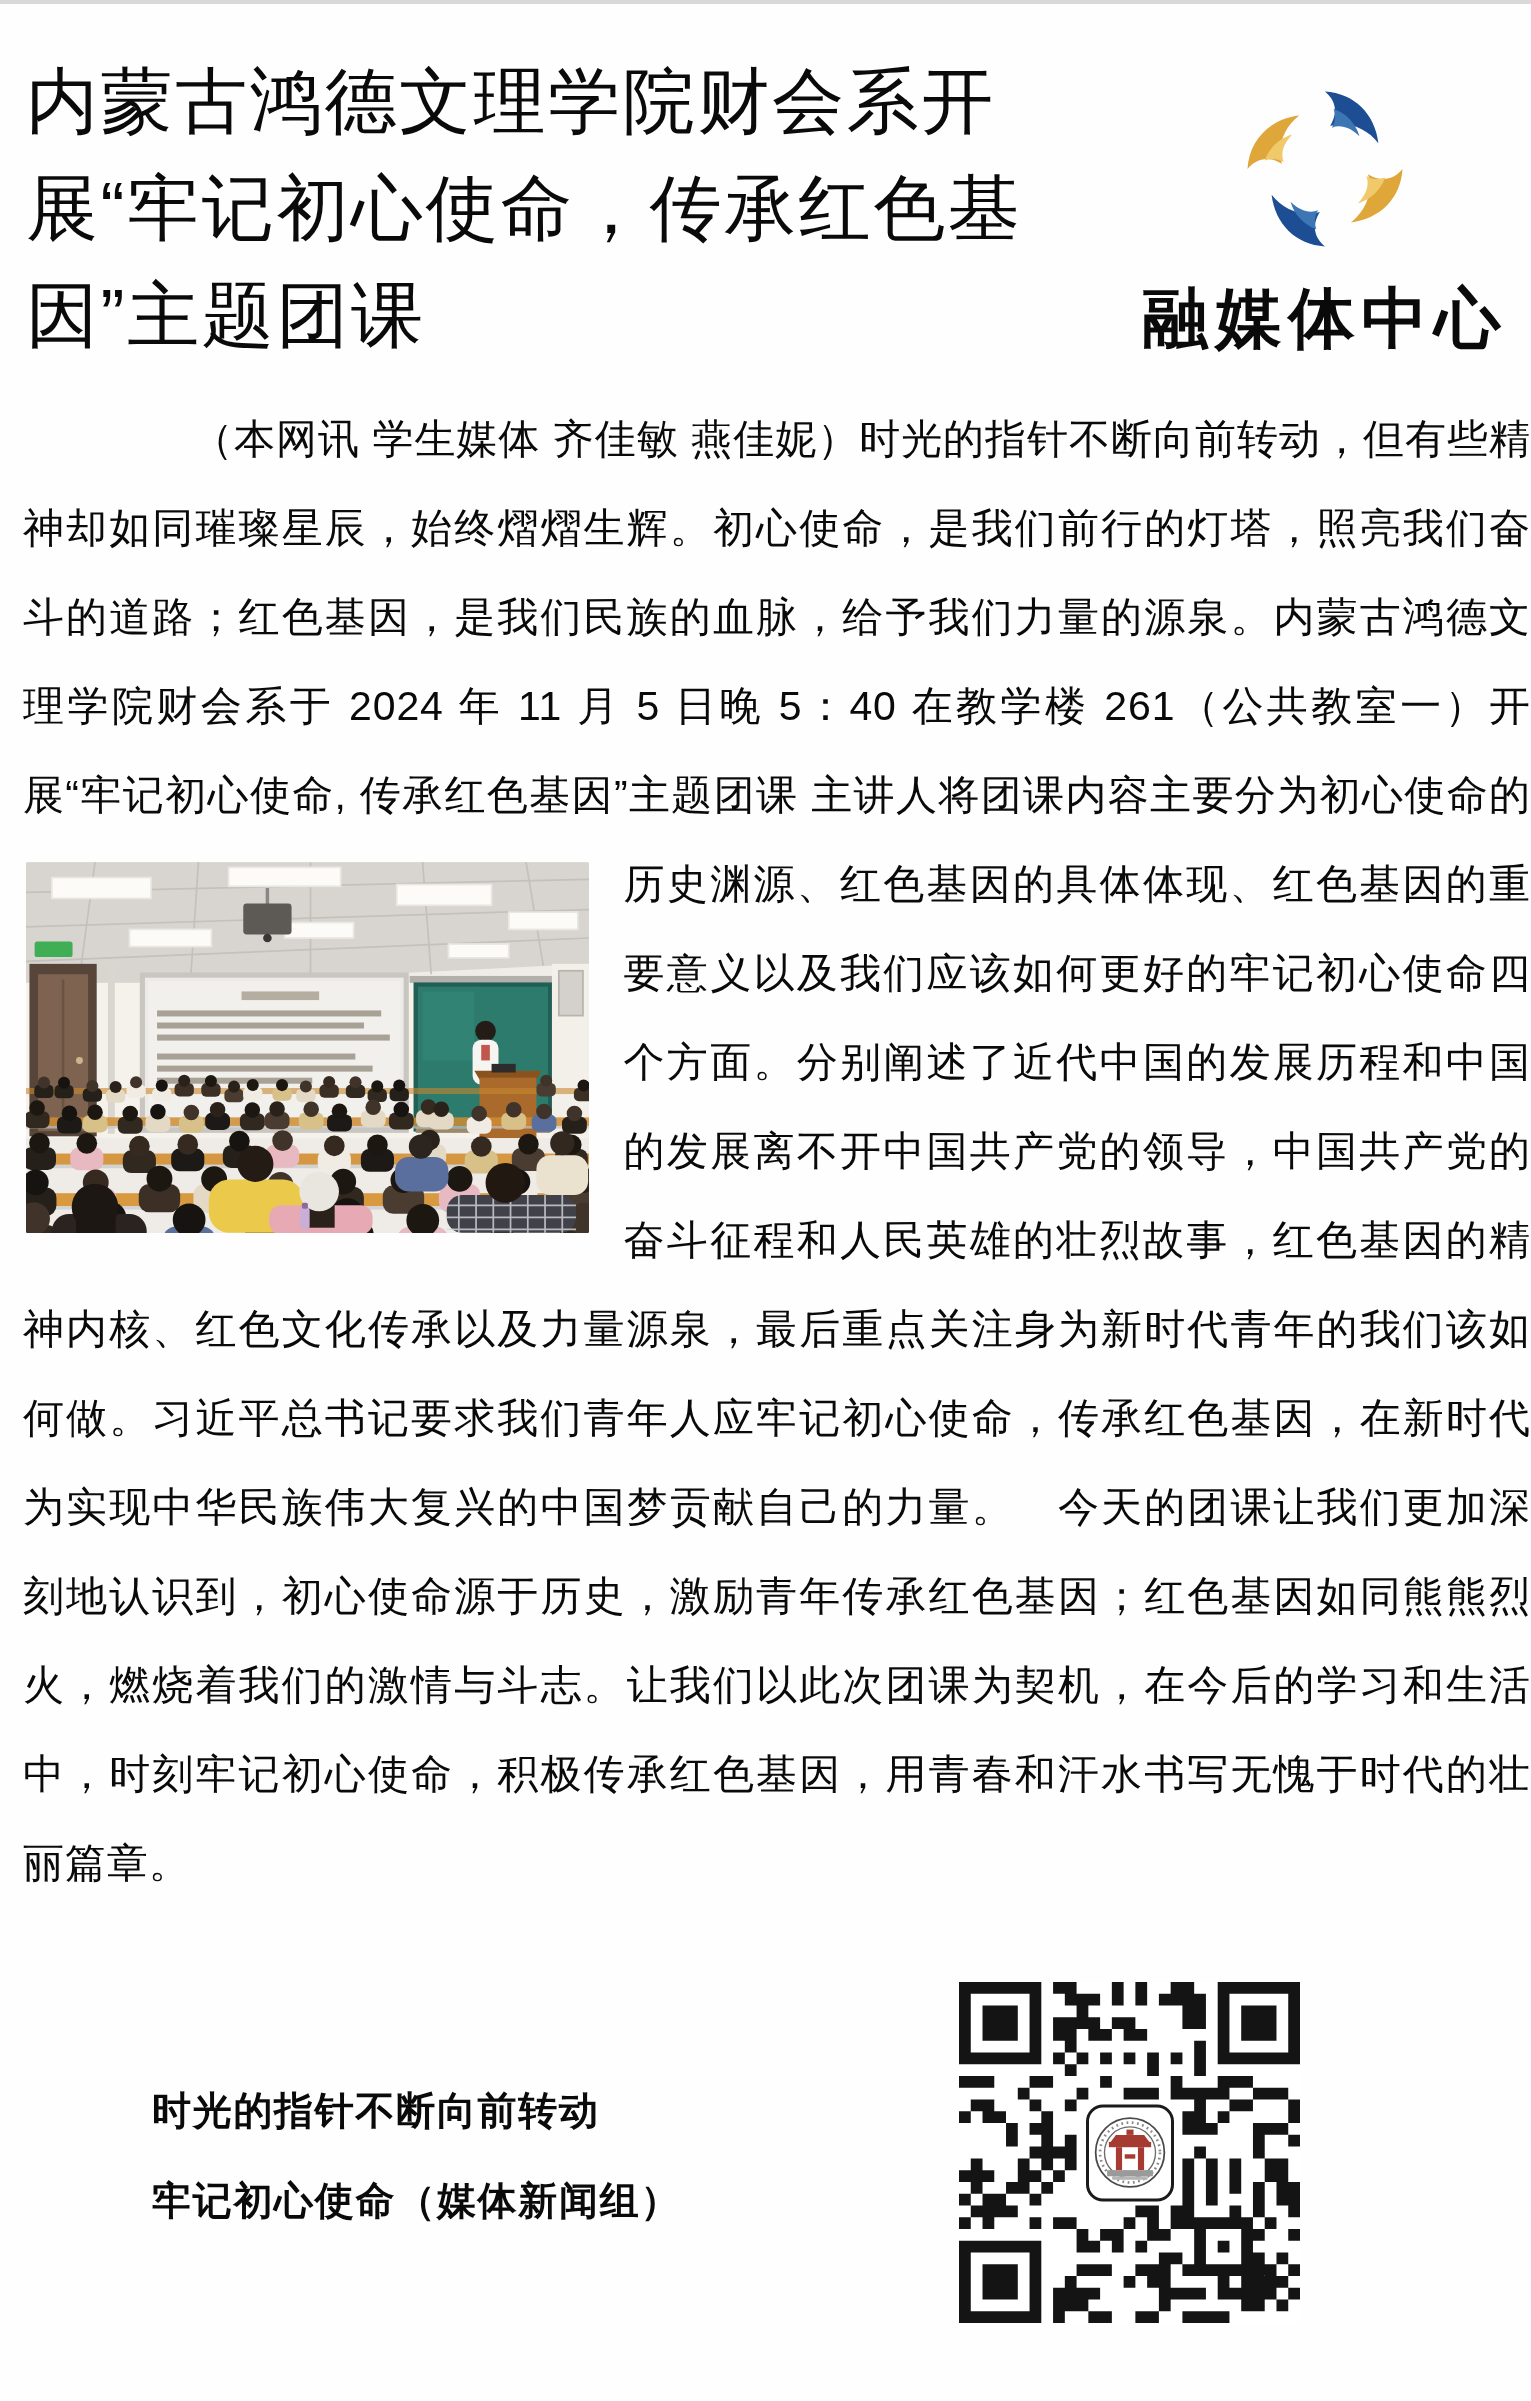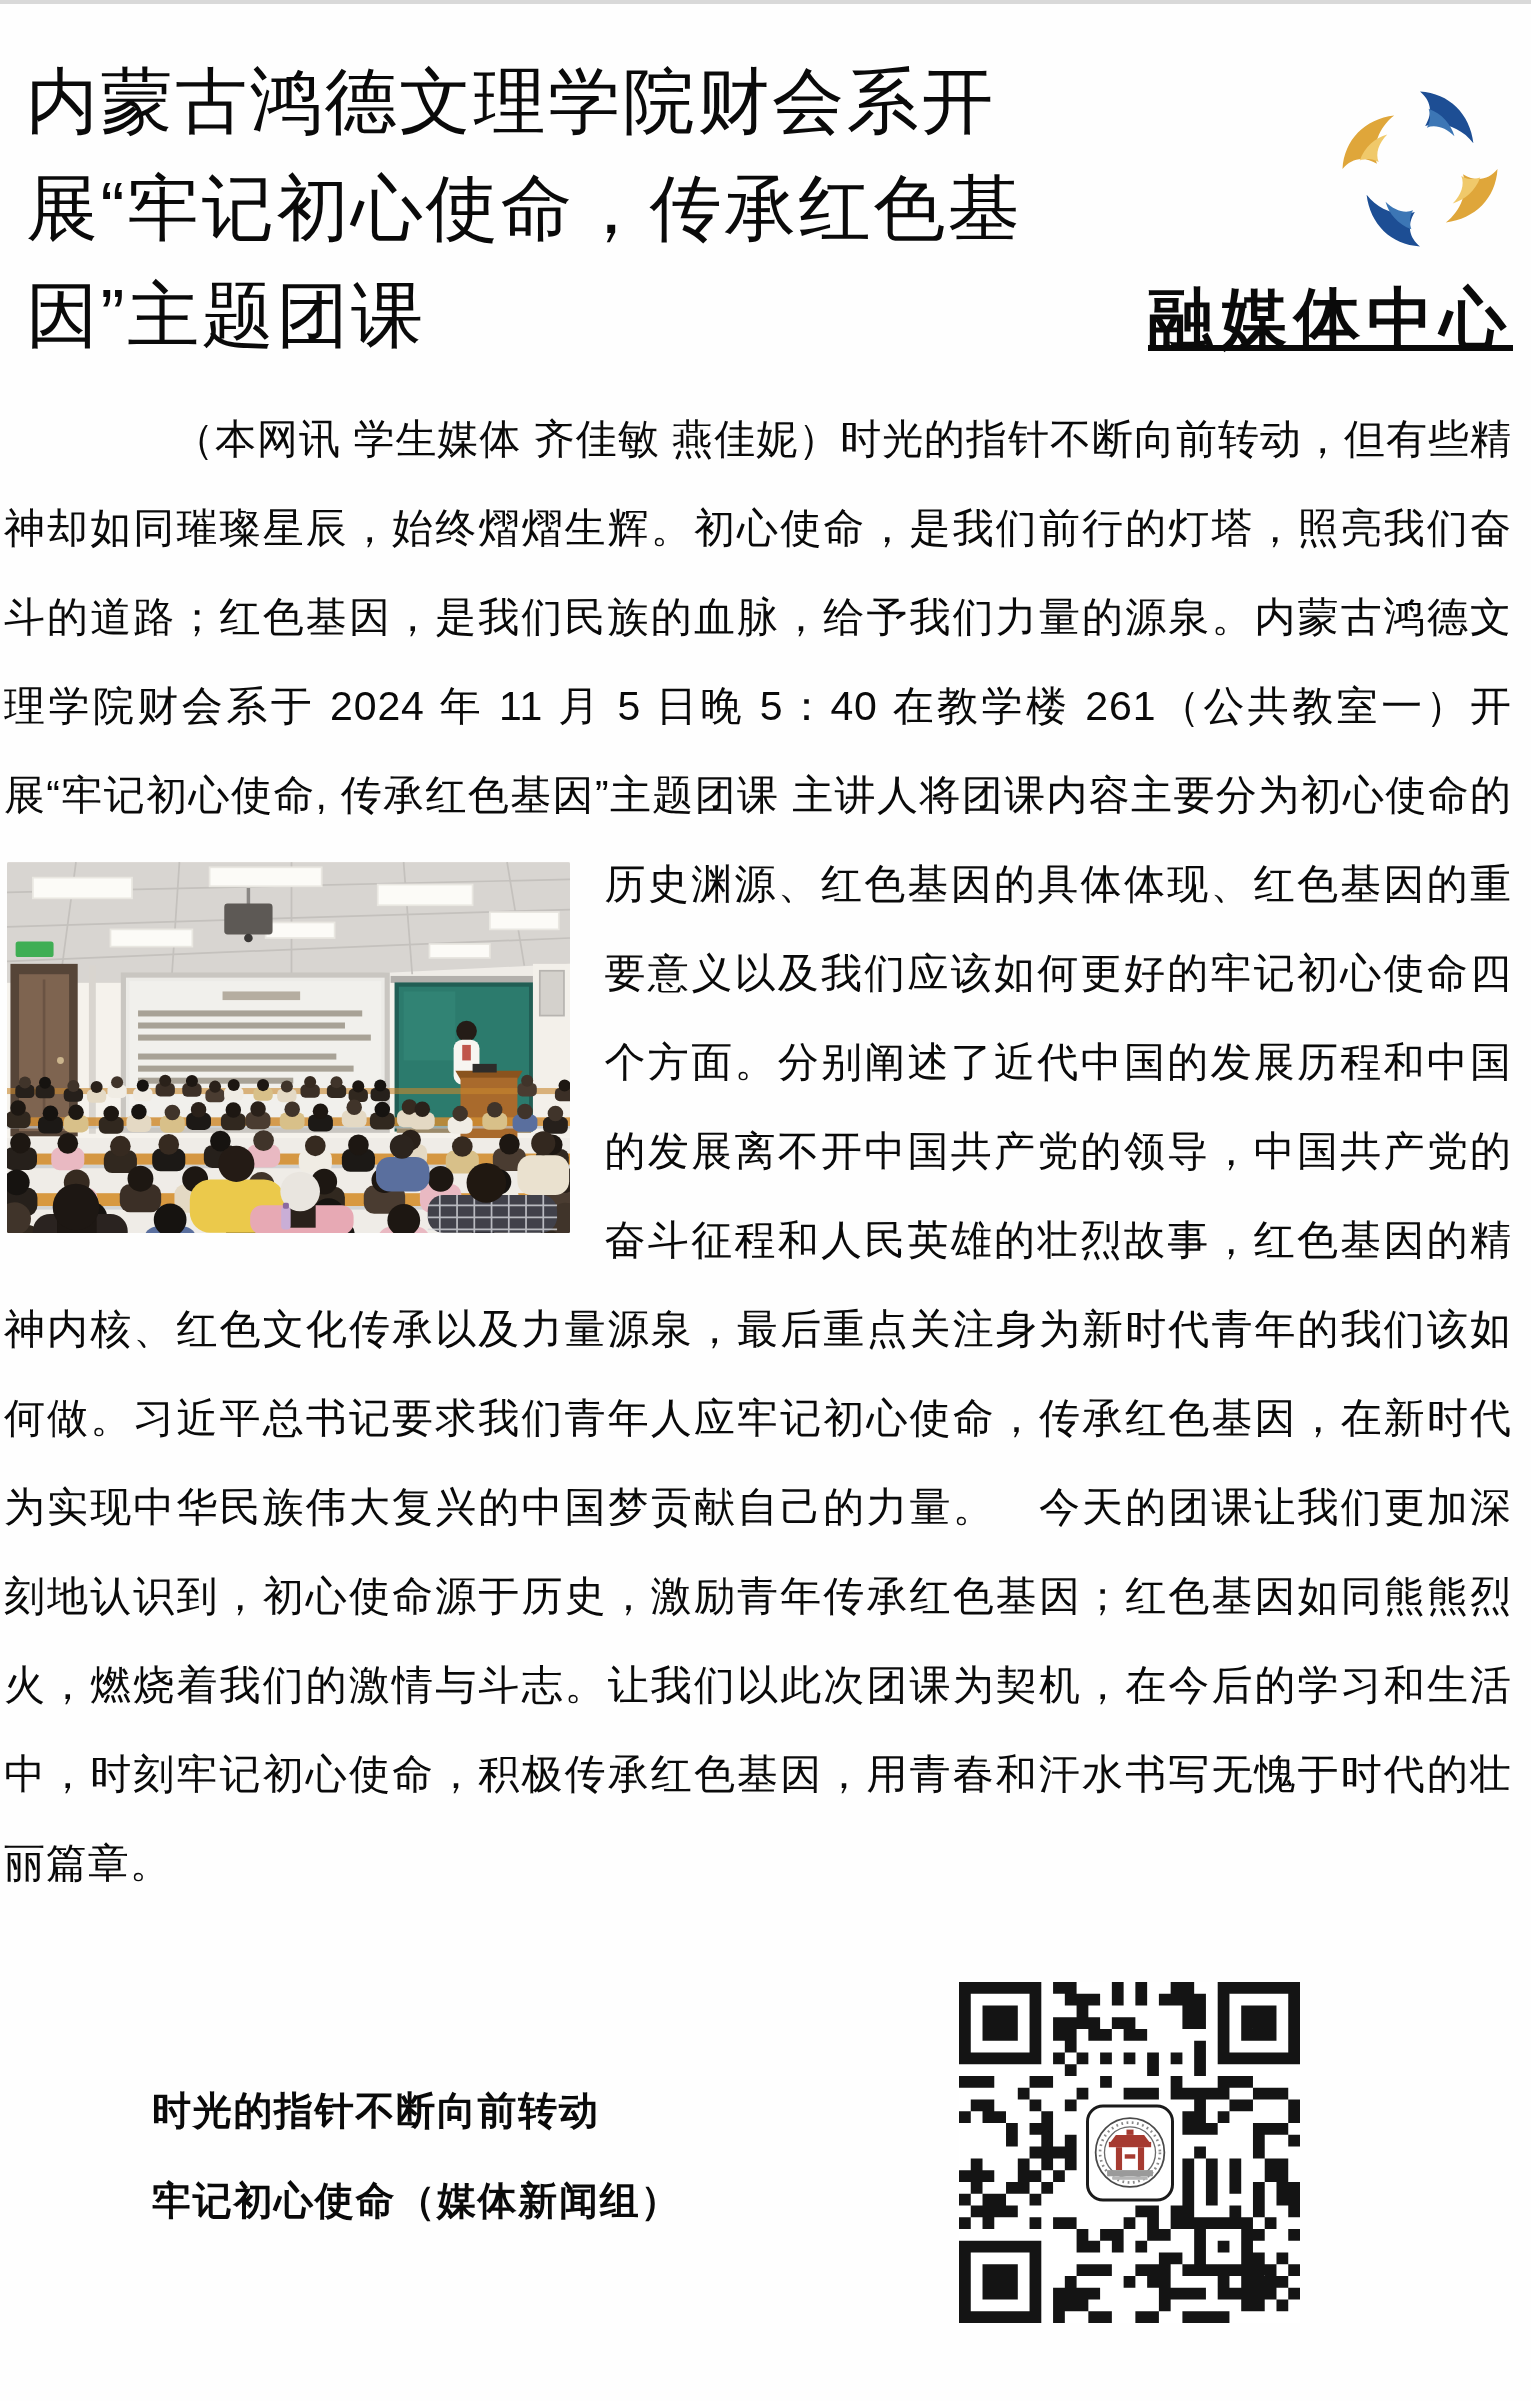--- a/index.html
+++ b/index.html
@@ -6,25 +6,25 @@
   .page{
     position:relative;width:1532px;height:2401px;background:#fefefe;
     font-family:"Liberation Sans","DejaVu Sans",sans-serif;color:#0a0a0a;overflow:hidden;padding-left:9px;
   }
   .top-edge{position:absolute;top:0;left:0;width:1532px;height:4.3px;background:#d9d9d9;}
   .title{
     position:absolute;left:26px;top:48px;width:1018px;margin:0;
     font-size:72px;line-height:107px;letter-spacing:2.6px;font-weight:400;
     word-break:break-all;overflow-wrap:anywhere;
   }
-  .logo{position:absolute;left:1137px;top:76px;width:376px;text-align:right;text-decoration:underline;}
+  .logo{position:absolute;left:1137px;top:76px;width:376px;text-align:center;}
   .logo svg.swirl{width:186px;height:186px;display:inline-block;}
   .logo-label{margin-top:19px;font-size:66px;line-height:69px;font-weight:bold;letter-spacing:7px;white-space:nowrap;}
   .body-text{
-    position:absolute;left:4px;top:395px;width:1508px;margin:0;
+    position:absolute;left:23px;top:395px;width:1508px;margin:0;
     font-size:41px;line-height:89px;letter-spacing:0.9px;
     text-align:justify;text-indent:169px;word-break:break-all;
   }
   .photo-float{
     float:left;width:563px;height:371px;margin:22.4px 35px 29px 2.6px;
     display:block;overflow:hidden;border-radius:1.7px;background:#efece7;
   }
   .photo-float svg{display:block;width:563px;height:371px;}
   .footer{
     position:absolute;left:152px;top:2066px;

